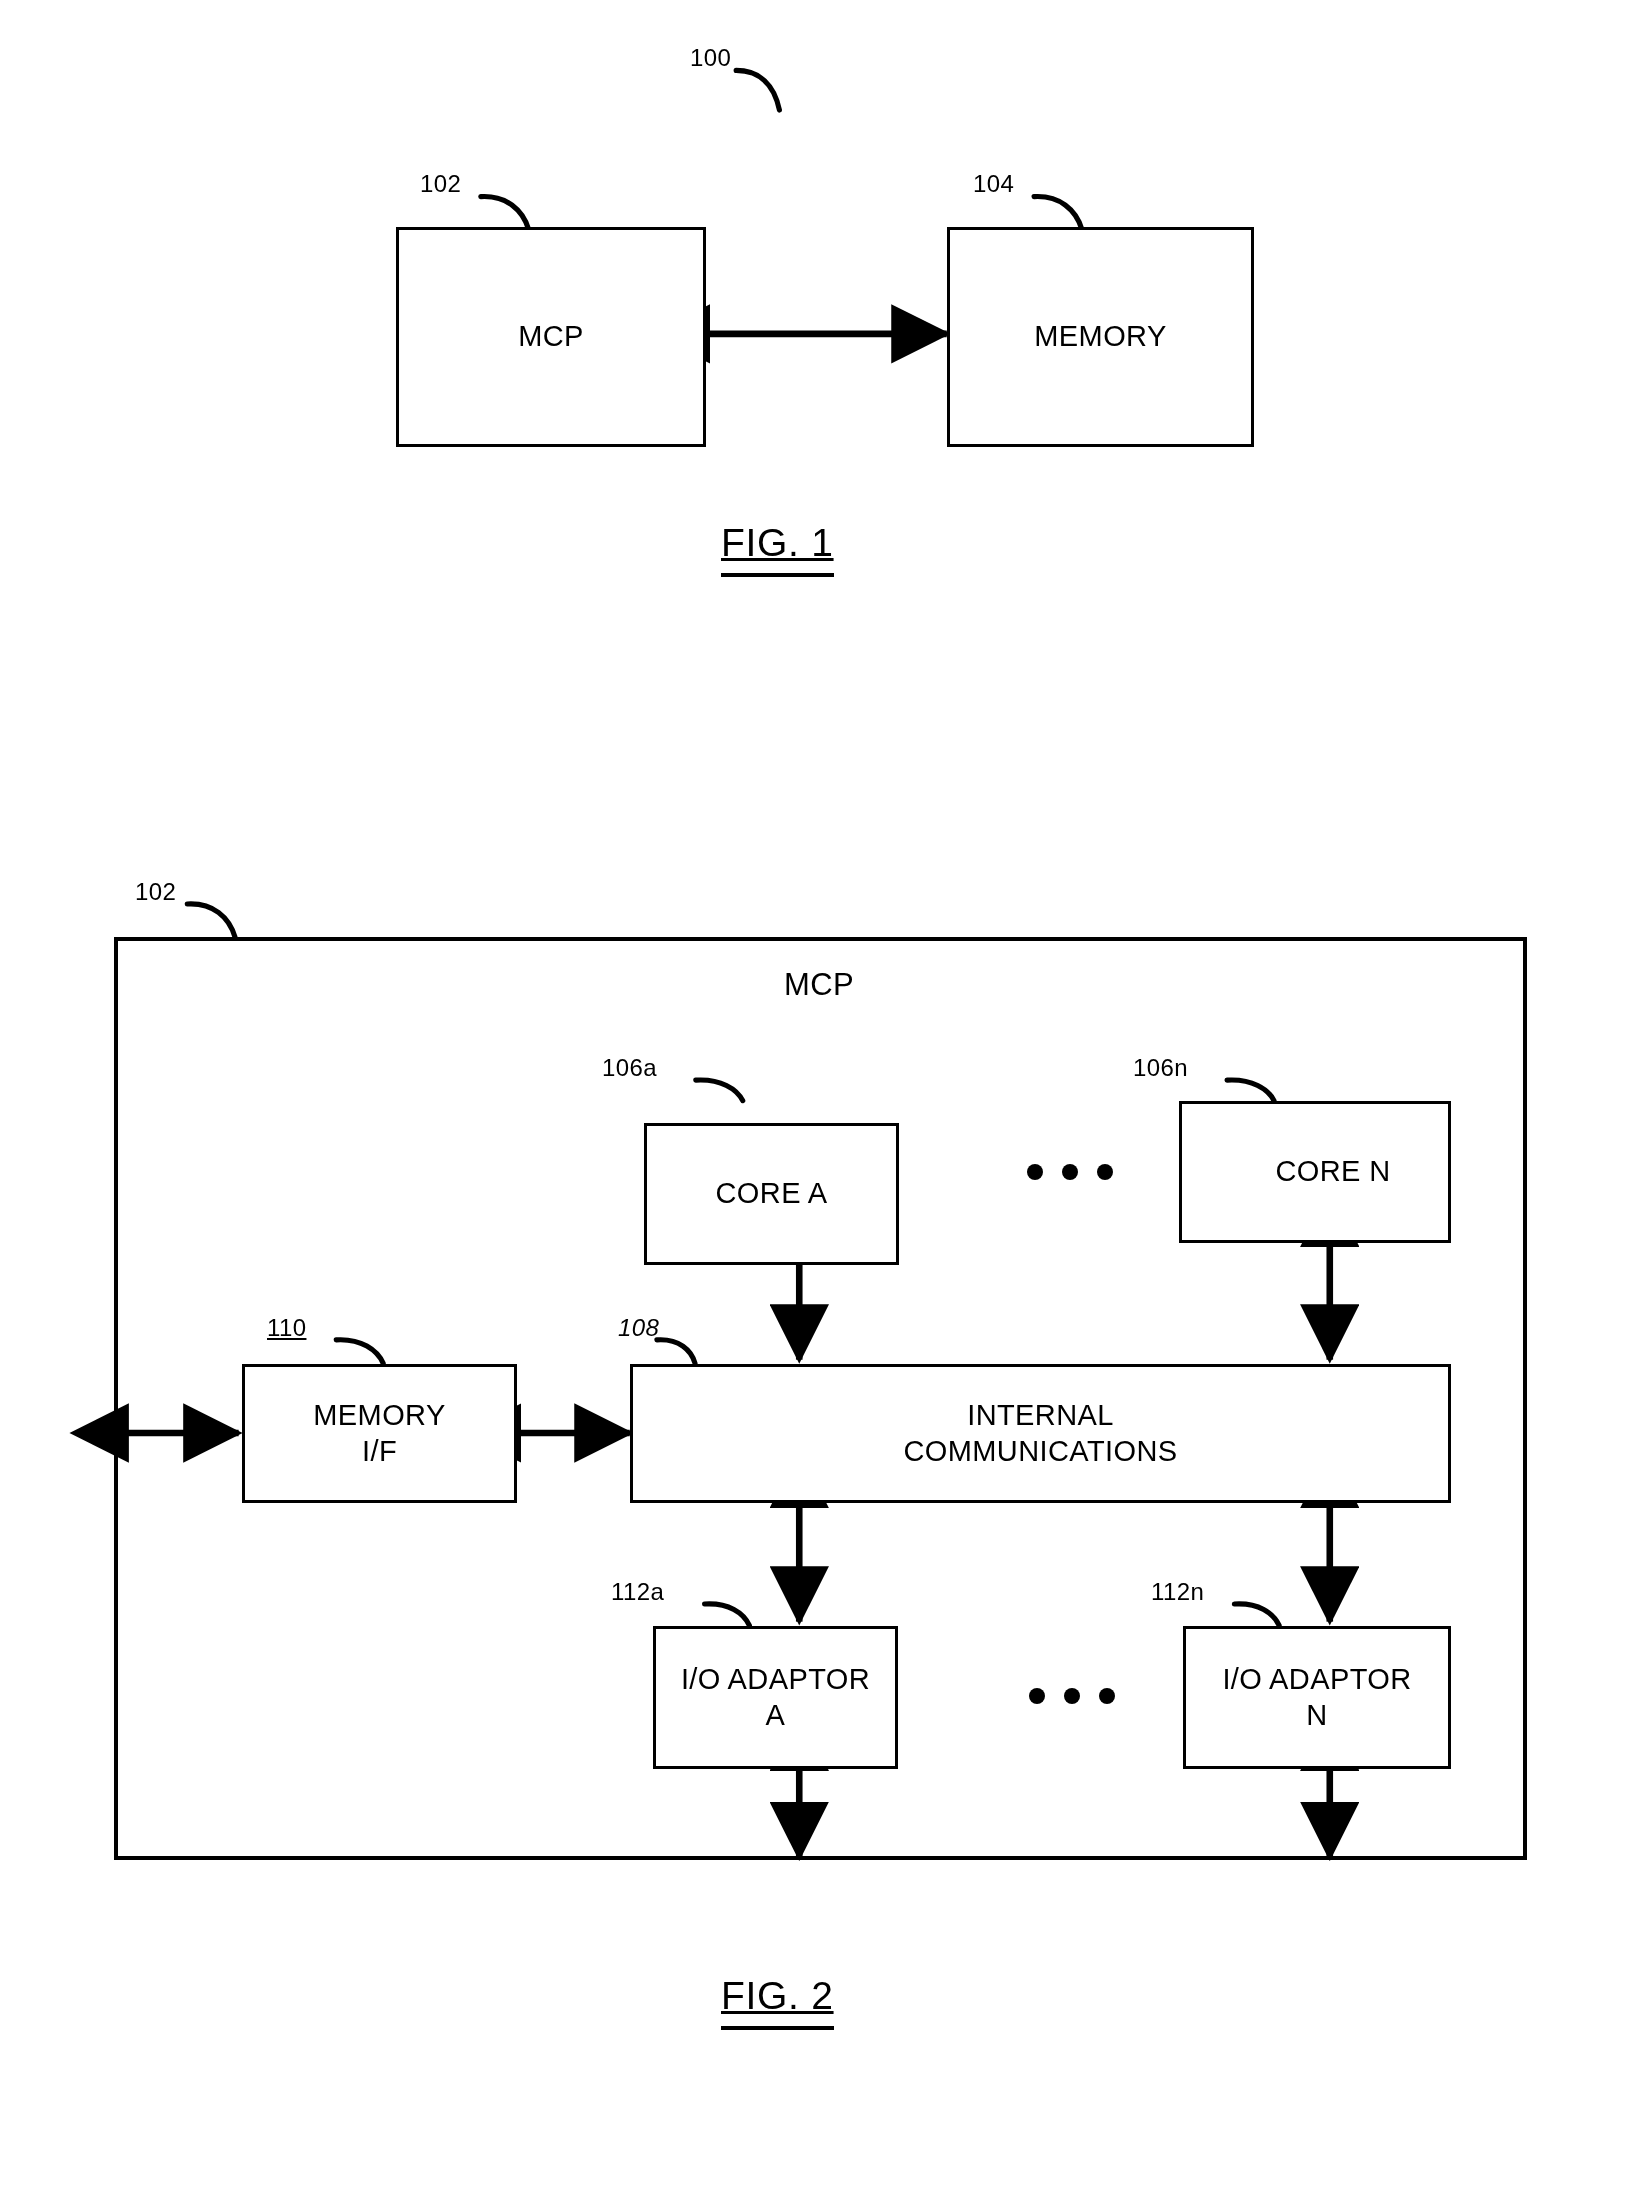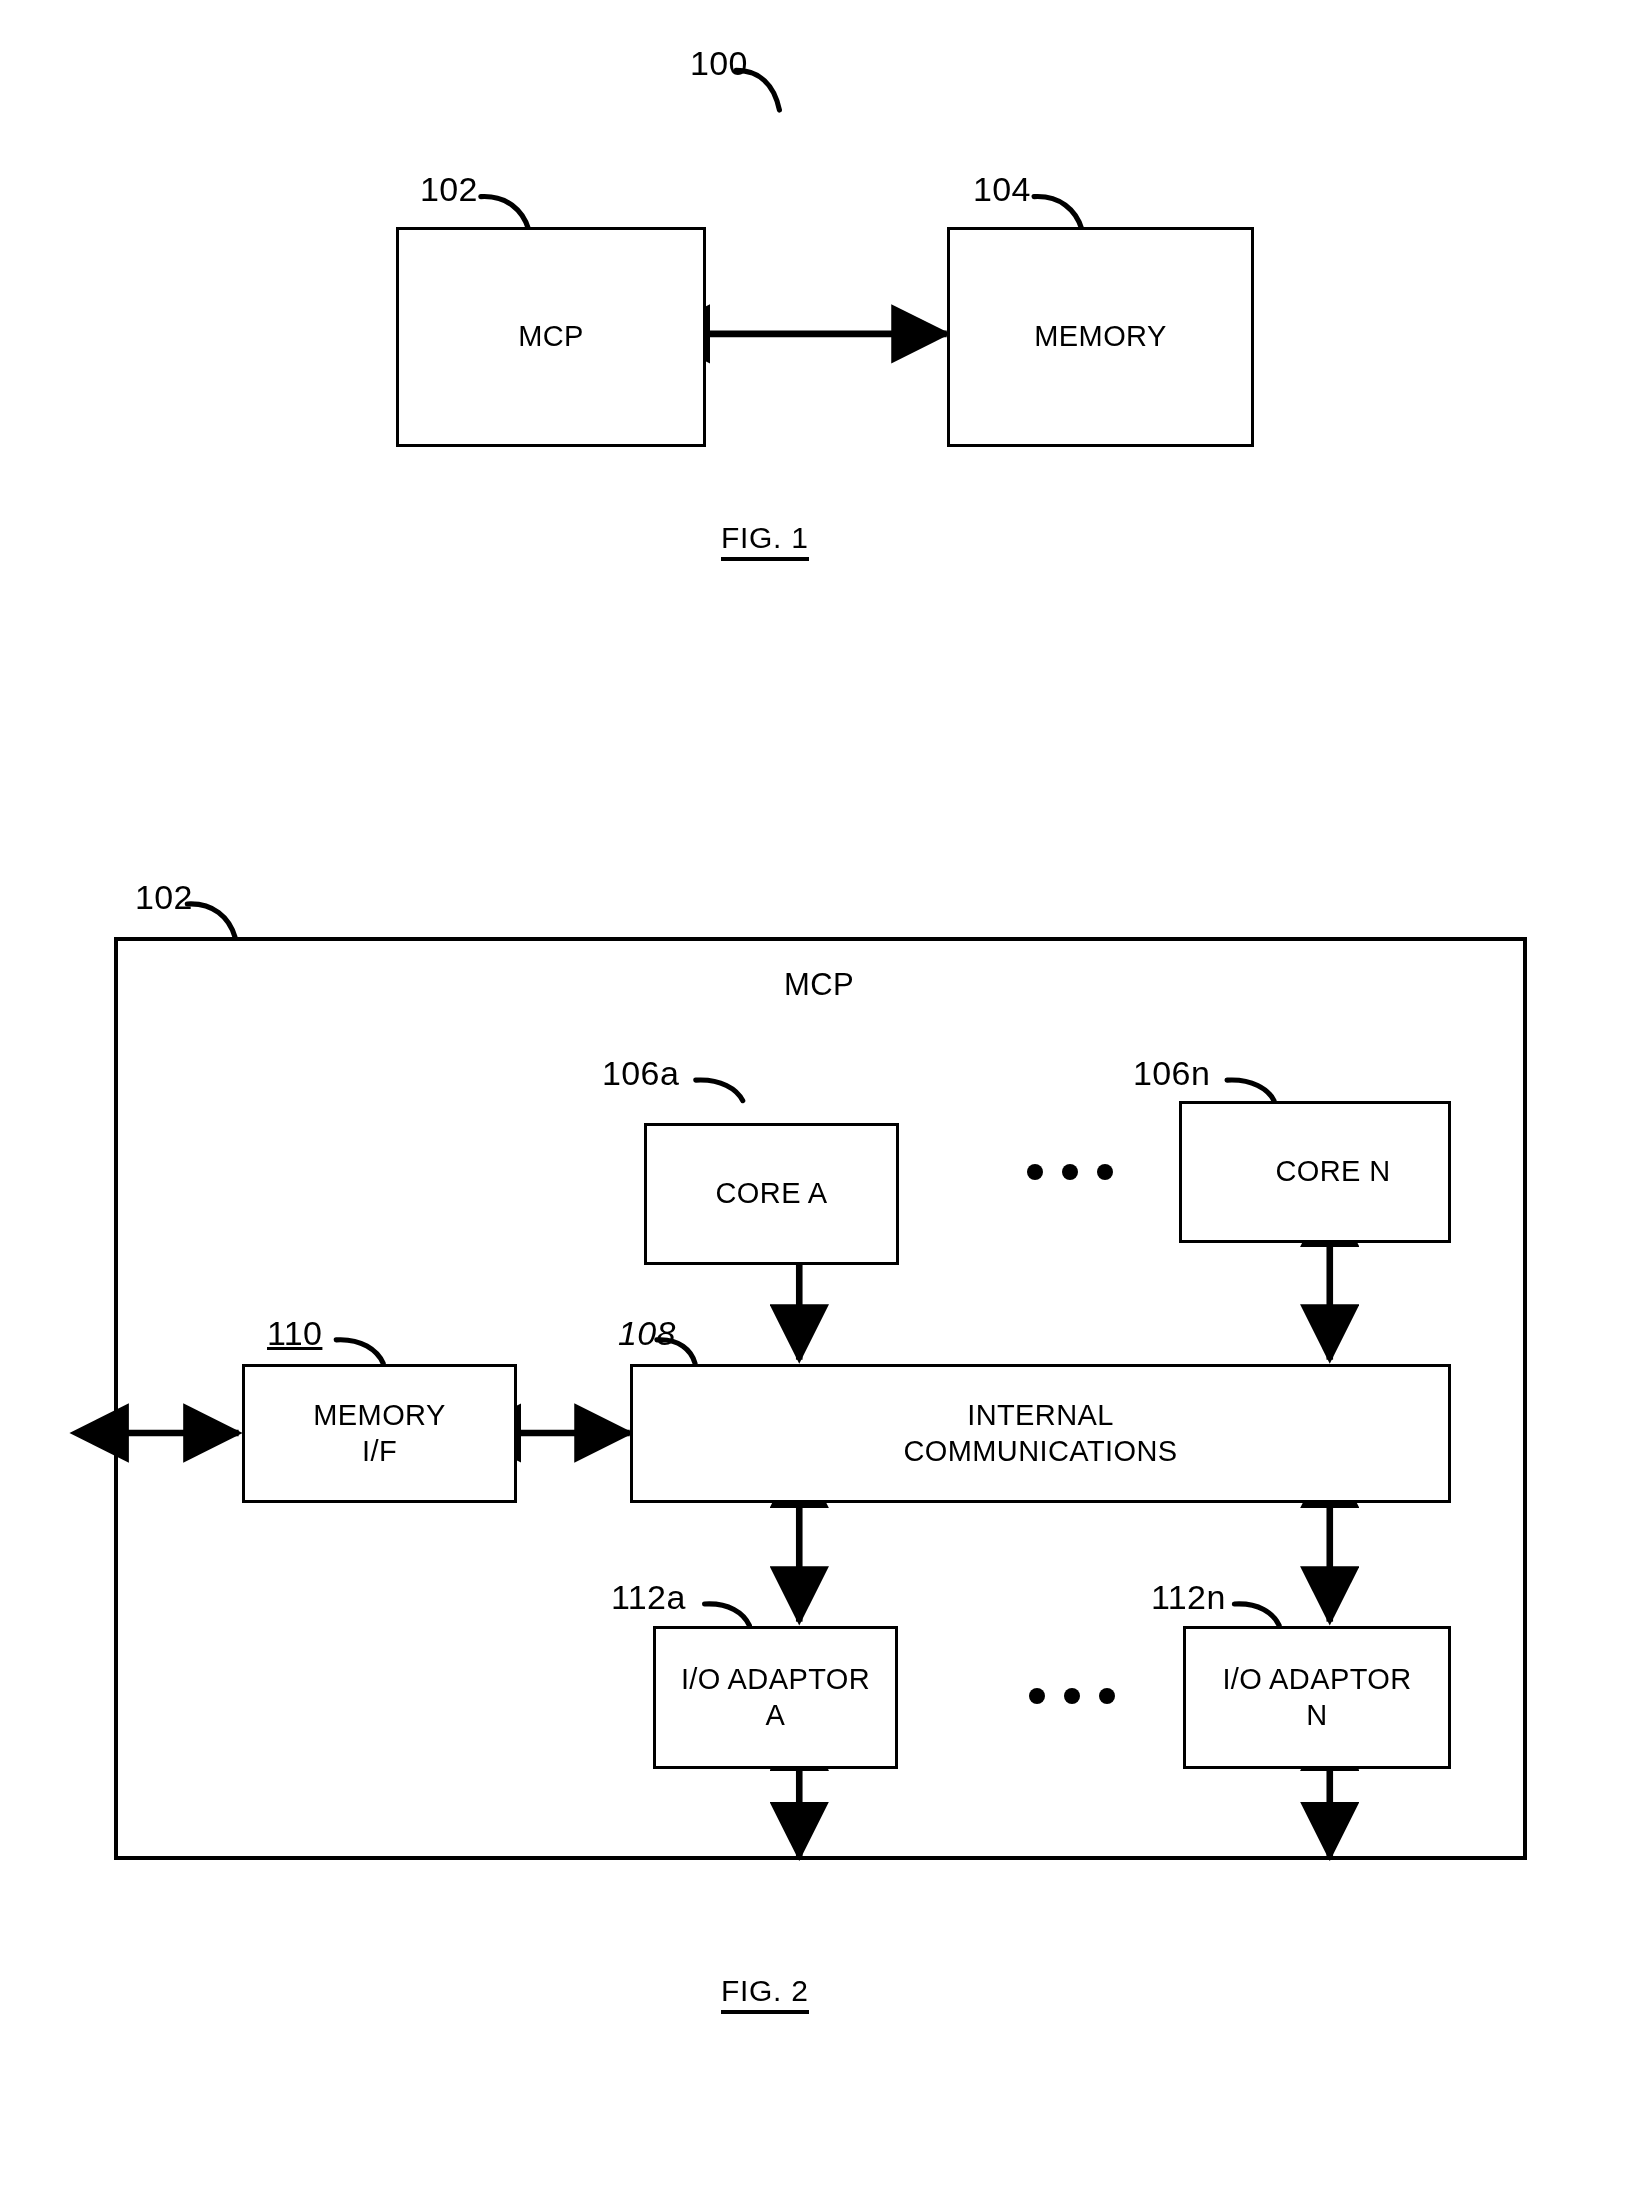--- a/index.html
+++ b/index.html
@@ -44,32 +44,33 @@
     letter-spacing: 0.4px;
   }
   .outer-box {
     position: absolute;
     border: 4.4px solid #000;
     background: transparent;
     box-sizing: border-box;
   }
   .ref {
     position: absolute;
-    font-size: 34px;
+    font-size: 24px;
     letter-spacing: 0.4px;
     white-space: nowrap;
     text-align: right;
   }
   .fig-caption {
     position: absolute;
-    font-size: 30px;
+    font-size: 39px;
     letter-spacing: 0.7px;
     white-space: nowrap;
     border-bottom: 4.4px solid #000;
-    padding-bottom: 2px;
+    padding-bottom: 8px;
+    text-decoration: underline;
   }
   .dots {
     position: absolute;
     display: flex;
     gap: 19px;
     align-items: center;
   }
   .dot {
     width: 16px;
     height: 16px;

